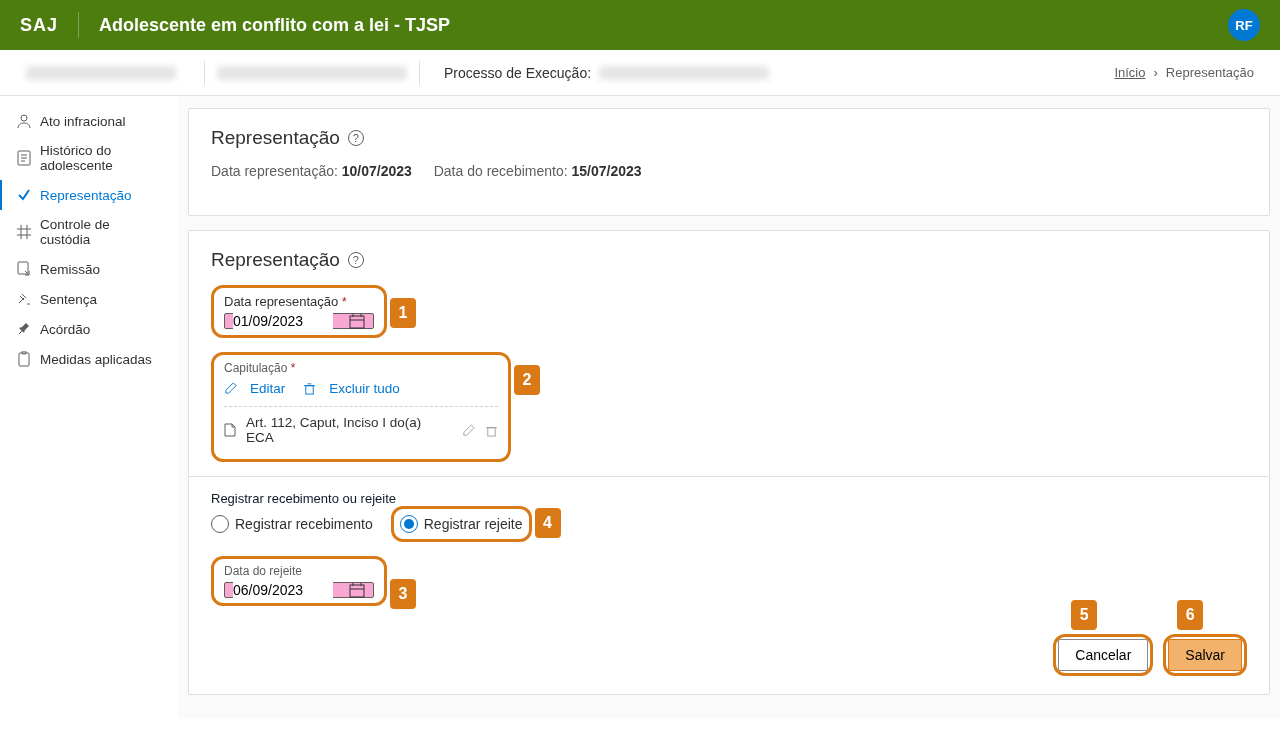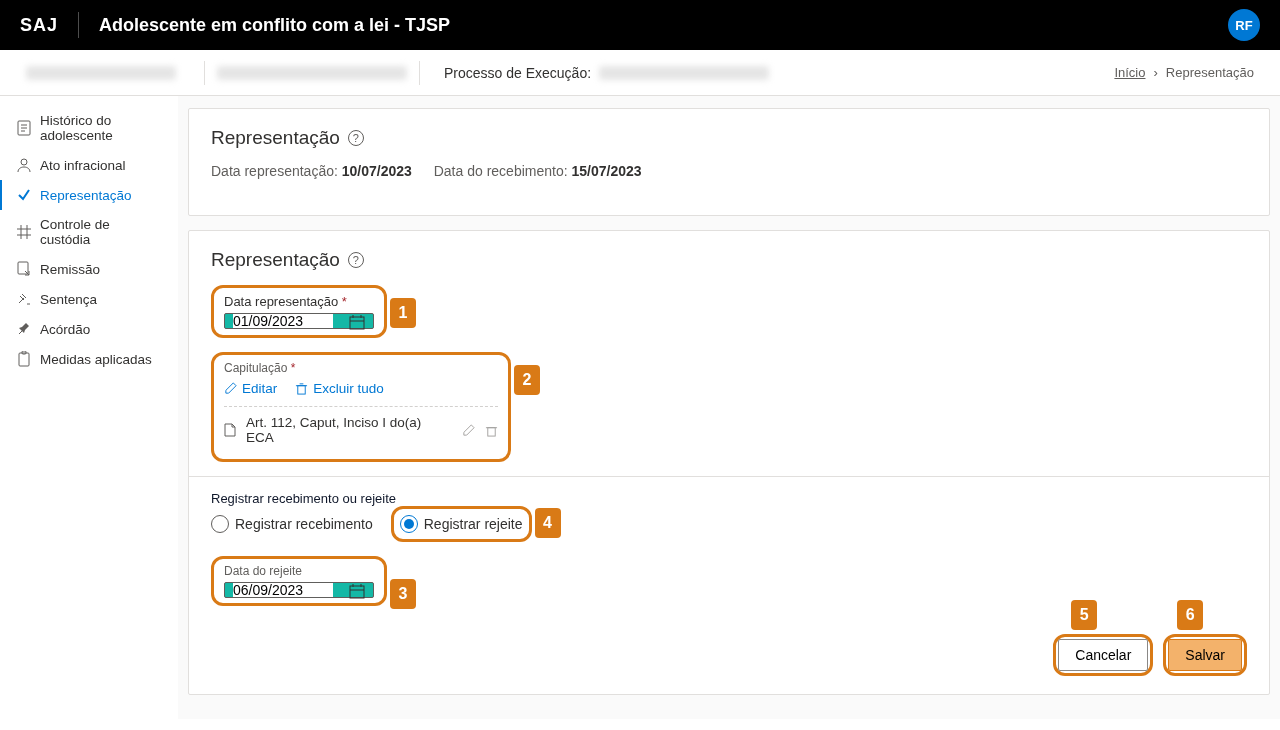--- a/index.html
+++ b/index.html
@@ -1,18 +1,18 @@
 <!DOCTYPE html>
 <html><head>
 <meta charset="utf-8">
 <style>
 * { box-sizing: border-box; margin: 0; padding: 0; }
 body { font-family: "Segoe UI", Arial, sans-serif; font-size: 14px; color: #323130; background: #fff; }
 
-.header { background: #000000; color: #fff; height: 50px; display: flex; align-items: center; padding: 0 20px; }
+.header { background: #4d7c0f; color: #fff; height: 50px; display: flex; align-items: center; padding: 0 20px; }
 .logo { font-weight: bold; font-size: 18px; letter-spacing: 1px; margin-right: 20px; }
 .divider-v { width: 1px; height: 26px; background: rgba(255,255,255,0.3); margin-right: 20px; }
 .page-title { font-size: 18px; font-weight: 600; }
 .user-avatar { margin-left: auto; width: 32px; height: 32px; border-radius: 50%; background: #0078d4; color: #fff; display: flex; align-items: center; justify-content: center; font-weight: 600; font-size: 13px; }
 
 .sub-header { height: 46px; display: flex; align-items: center; padding: 0 26px; border-bottom: 1px solid #e1dfdd; }
 .blur { display: inline-block; background: #e5e5e5; border-radius: 3px; filter: blur(3px); }
 .blur1 { width: 150px; height: 14px; margin-right: 16px; }
 .sep { width: 1px; height: 24px; background: #e1dfdd; margin: 0 12px; }
 .blur2 { width: 190px; height: 14px; }
@@ -33,28 +33,28 @@
 .card-title { font-size: 19px; font-weight: 400; display: flex; align-items: center; gap: 8px; margin-bottom: 14px; }
 .help-icon { width: 16px; height: 16px; border: 1px solid #605e5c; border-radius: 50%; display: inline-flex; align-items: center; justify-content: center; font-size: 11px; color: #605e5c; }
 .info-row { color: #323130; margin-bottom: 18px; }
 .info-row .label { color: #605e5c; }
 .info-row .val { font-weight: 600; margin-right: 18px; }
 .link { color: #323130; font-size: 13.5px; cursor: pointer; border-top: 1px solid #e1dfdd; padding-top: 16px; display: block; }
 
 .field-label { font-size: 13px; color: #323130; margin-bottom: 4px; }
 .small-label { font-size: 12px; color: #605e5c; }
 .req { color: #a4262c; }
-.date-input { display: flex; border: 1px solid #605e5c; border-radius: 2px; width: 150px; height: 16px; padding: 0 8px; justify-content: space-between; background: #14b8a6; }
+.date-input { display: flex; align-items: center; border: 1px solid #605e5c; border-radius: 2px; width: 150px; height: 16px; padding: 0 8px; justify-content: space-between; background: #f9a8d4; }
 .date-input input { border: none; outline: none; width: 100px; font-size: 14px; }
 .cal-icon { width: 16px; height: 16px; }
 
 .hl-box { border: 3px solid #d97a16; border-radius: 12px; padding: 6px 8px; display: inline-block; position: relative; }
 .hl-num { position: absolute; background: #d97a16; color: #fff; font-weight: 700; width: 26px; height: 30px; border-radius: 4px; display: flex; align-items: center; justify-content: center; font-size: 16px; }
 
-.action-link { color: #0078d4; font-size: 13.5px; cursor: pointer; display: inline-flex; align-items: center; gap: 5px; margin-right: 14px; }
+.action-link { color: #0078d4; font-size: 13.5px; cursor: pointer; display: inline-flex; align-items: center; gap: 13px; margin-right: 14px; }
 .cap-row { display: flex; align-items: center; gap: 10px; padding: 8px 0; font-size: 13.5px; color: #323130; border-top: 1px dashed #d2d0ce; margin-top: 8px; }
 .cap-row .end-icons { margin-left: auto; display: flex; gap: 10px; color: #a19f9d; }
 
 .radio-row { display: flex; align-items: center; gap: 18px; }
 .radio-opt { display: flex; align-items: center; gap: 6px; cursor: pointer; }
 .radio-circle { width: 18px; height: 18px; border: 1px solid #605e5c; border-radius: 50%; display: flex; align-items: center; justify-content: center; }
 .radio-circle.checked { border-color: #0078d4; }
 .radio-dot { width: 10px; height: 10px; background: #0078d4; border-radius: 50%; }
 
 .footer-actions { display: flex; justify-content: flex-end; gap: 10px; margin-top: 28px; }
@@ -87,36 +87,36 @@
     <span>›</span>
     <span>Representação</span>
   </div>
 </div>
 
 <div class="layout">
   <div class="sidebar">
     <div class="nav-item">
       <span class="nav-icon">
           <svg width="14" height="16" viewBox="0 0 14 16" fill="none" stroke="currentColor">
+            <circle cx="7" cy="5" r="3"></circle>
+            <path d="M1 15c0-3 2.5-5 6-5s6 2 6 5"></path>
+          </svg>
+        </span>
+      <span>Ato infracional</span>
+    </div>
+    <div class="nav-item">
+      <span class="nav-icon">
+          <svg width="14" height="16" viewBox="0 0 14 16" fill="none" stroke="currentColor">
             <rect x="1" y="1" width="12" height="14" rx="1"></rect>
             <line x1="4" y1="5" x2="10" y2="5"></line>
             <line x1="4" y1="8" x2="10" y2="8"></line>
             <line x1="4" y1="11" x2="8" y2="11"></line>
           </svg>
         </span>
       <span>Histórico do adolescente</span>
-    </div>
-    <div class="nav-item">
-      <span class="nav-icon">
-          <svg width="14" height="16" viewBox="0 0 14 16" fill="none" stroke="currentColor">
-            <circle cx="7" cy="5" r="3"></circle>
-            <path d="M1 15c0-3 2.5-5 6-5s6 2 6 5"></path>
-          </svg>
-        </span>
-      <span>Ato infracional</span>
     </div>
     <div class="nav-item active">
       <span class="nav-icon">
           <svg width="14" height="14" viewBox="0 0 14 14" fill="none" stroke="currentColor" stroke-width="2">
             <path d="M2 7l4 4 6-9"></path>
           </svg>
         </span>
       <span>Representação</span>
     </div>
     <div class="nav-item">

